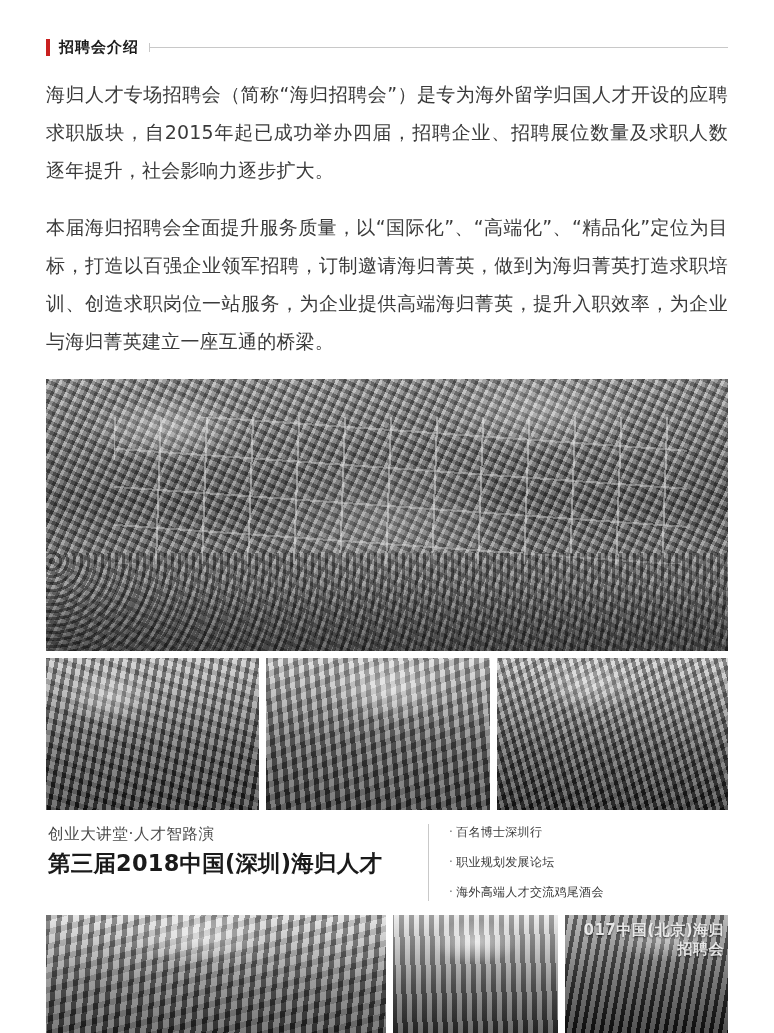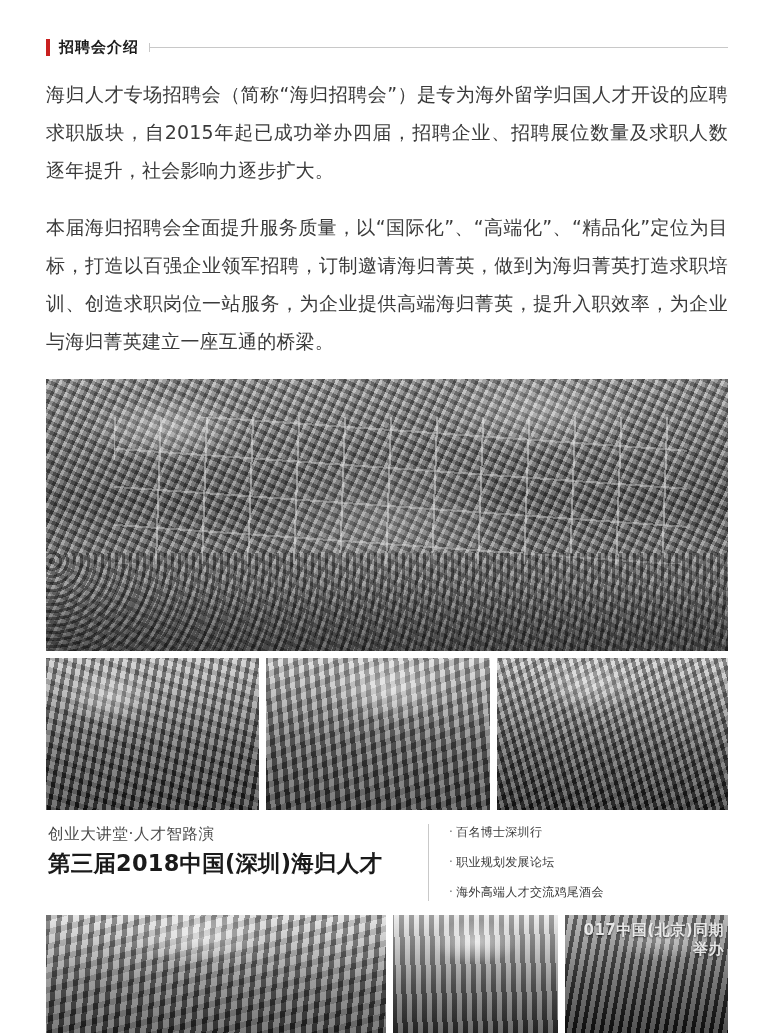--- a/index.html
+++ b/index.html
@@ -339,21 +339,21 @@
 
   <div class="trio2">
     <div class="photo u1">
       <div class="noise"></div>
     </div>
     <div class="photo u2">
       <div class="noise"></div>
     </div>
     <div class="photo u3">
       <div class="noise"></div>
-      <div class="banner">017中国(北京)同期举办</div>
+      <div class="banner">017中国(北京)海归招聘会</div>
     </div>
   </div>
 
   <div class="divider"></div>
 
   <div class="stats">
 
     <div class="stat s1">
       <div class="circle">
         <svg width="24" height="20" viewBox="0 0 24 20" aria-hidden="true">

